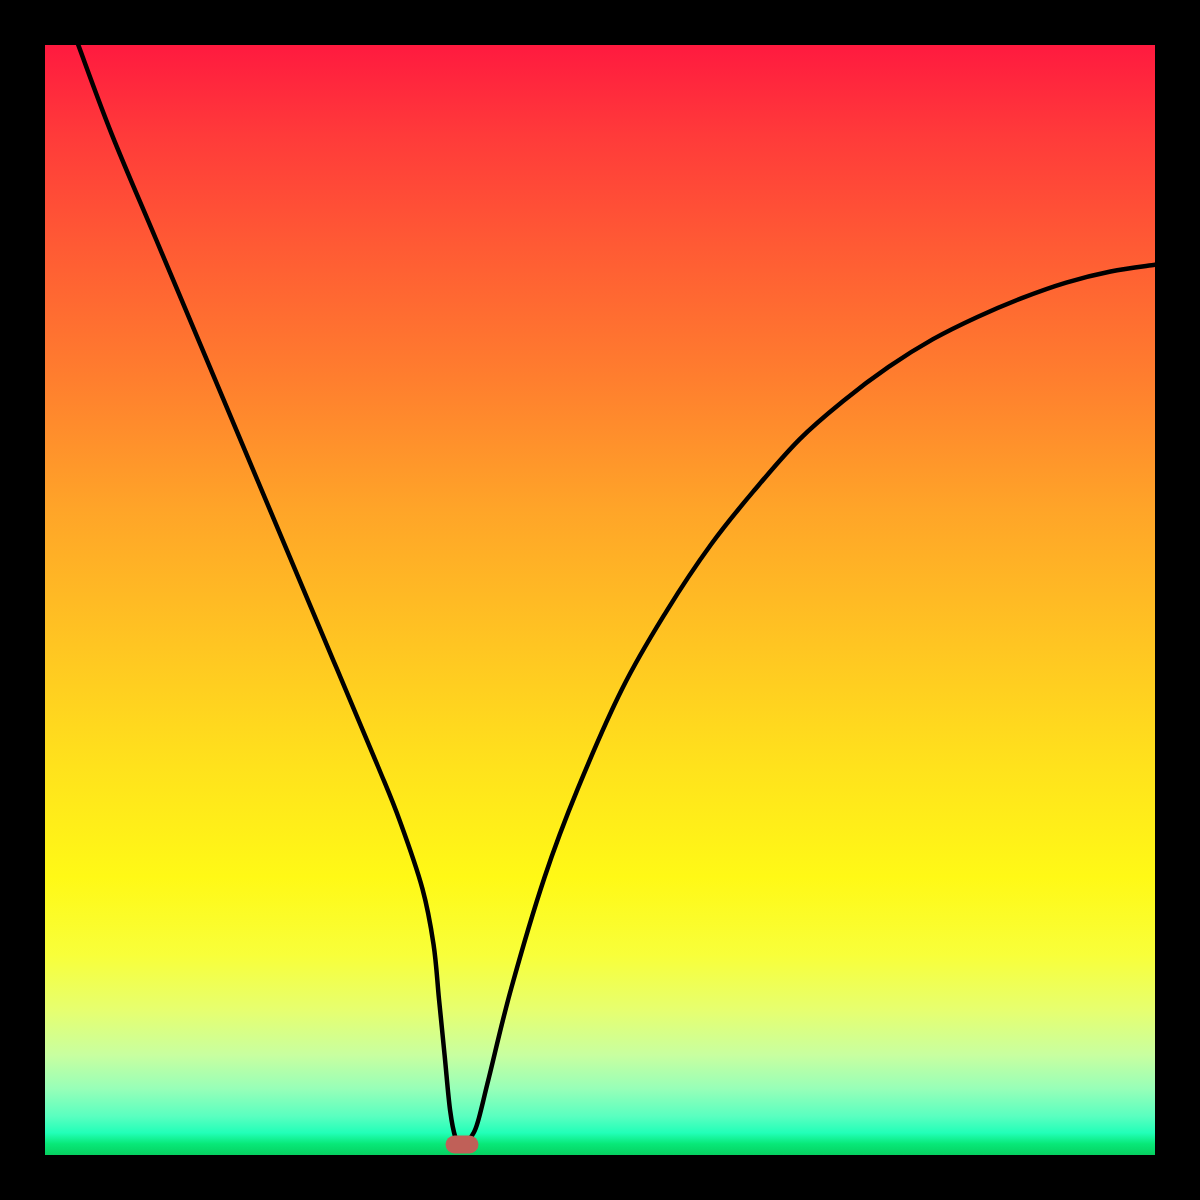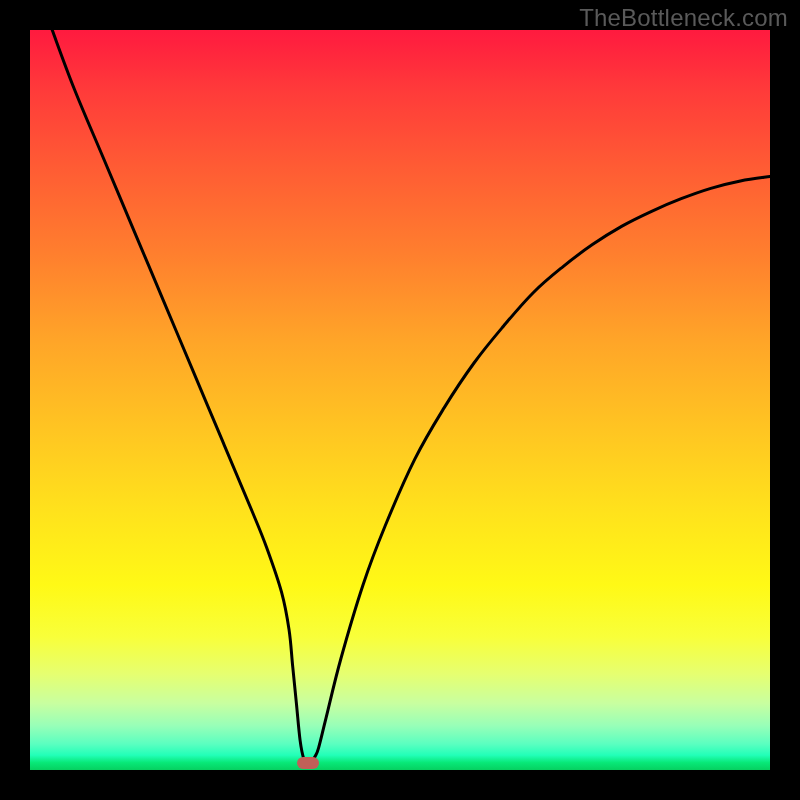--- a/index.html
+++ b/index.html
@@ -60,20 +60,19 @@
     height: 12px;
     background: #c06058;
     border-radius: 6px;
     transform: translate(-50%, -50%);
   }
 </style>
 </head>
 <body>
 
 <div class="frame">
-  <div class="watermark">TheBottleneck.com</div>
   <div class="plot">
     <svg class="curve-svg" viewBox="0 0 740 740" preserveAspectRatio="none">
       <path id="curve-path" fill="none" stroke="#000" stroke-width="3" stroke-linejoin="round" stroke-linecap="round" d="M 22.20 0.00 C 26.20 10.66, 35.08 35.89, 44.40 59.20 C 53.72 82.51, 63.34 104.19, 74.00 129.50 C 84.66 154.81, 92.94 174.49, 103.60 199.80 C 114.26 225.11, 122.54 244.79, 133.20 270.10 C 143.86 295.41, 152.14 315.09, 162.80 340.40 C 173.46 365.71, 181.74 385.39, 192.40 410.70 C 203.06 436.01, 214.01 461.69, 222.00 481.00 C 229.99 500.31, 231.47 503.35, 236.80 518.00 C 242.13 532.65, 247.60 547.75, 251.60 562.40 C 255.60 577.05, 257.00 586.08, 259.00 599.40 C 261.00 612.72, 261.37 623.08, 262.70 636.40 C 264.03 649.72, 265.07 660.08, 266.40 673.40 C 267.73 686.72, 268.77 700.41, 270.10 710.40 C 271.43 720.39, 272.47 724.90, 273.80 728.90 C 275.13 732.90, 276.17 732.20, 277.50 732.60 C 278.83 733.00, 279.87 732.19, 281.20 731.12 C 282.53 730.05, 283.57 729.08, 284.90 726.68 C 286.23 724.28, 286.60 724.73, 288.60 717.80 C 290.60 710.87, 292.00 704.18, 296.00 688.20 C 300.00 672.22, 304.14 652.98, 310.80 629.00 C 317.46 605.02, 325.01 578.98, 333.00 555.00 C 340.99 531.02, 345.88 518.44, 355.20 495.80 C 364.52 473.16, 374.14 450.51, 384.80 429.20 C 395.46 407.89, 403.74 394.72, 414.40 377.40 C 425.06 360.08, 433.34 347.65, 444.00 333.00 C 454.66 318.35, 462.94 308.65, 473.60 296.00 C 484.26 283.35, 492.54 273.36, 503.20 262.70 C 513.86 252.04, 522.14 245.46, 532.80 236.80 C 543.46 228.14, 551.74 221.93, 562.40 214.60 C 573.06 207.27, 581.34 202.09, 592.00 196.10 C 602.66 190.11, 610.94 186.23, 621.60 181.30 C 632.26 176.37, 640.54 172.85, 651.20 168.72 C 661.86 164.59, 670.14 161.56, 680.80 158.36 C 691.46 155.16, 699.74 153.09, 710.40 150.96 C 721.06 148.83, 734.67 147.32, 740.00 146.52"></path>
     </svg>
     <div class="marker" id="marker" style="left: 277.5px; top: 732.6px;"></div>
   </div>
 </div>
 
 </body></html>

